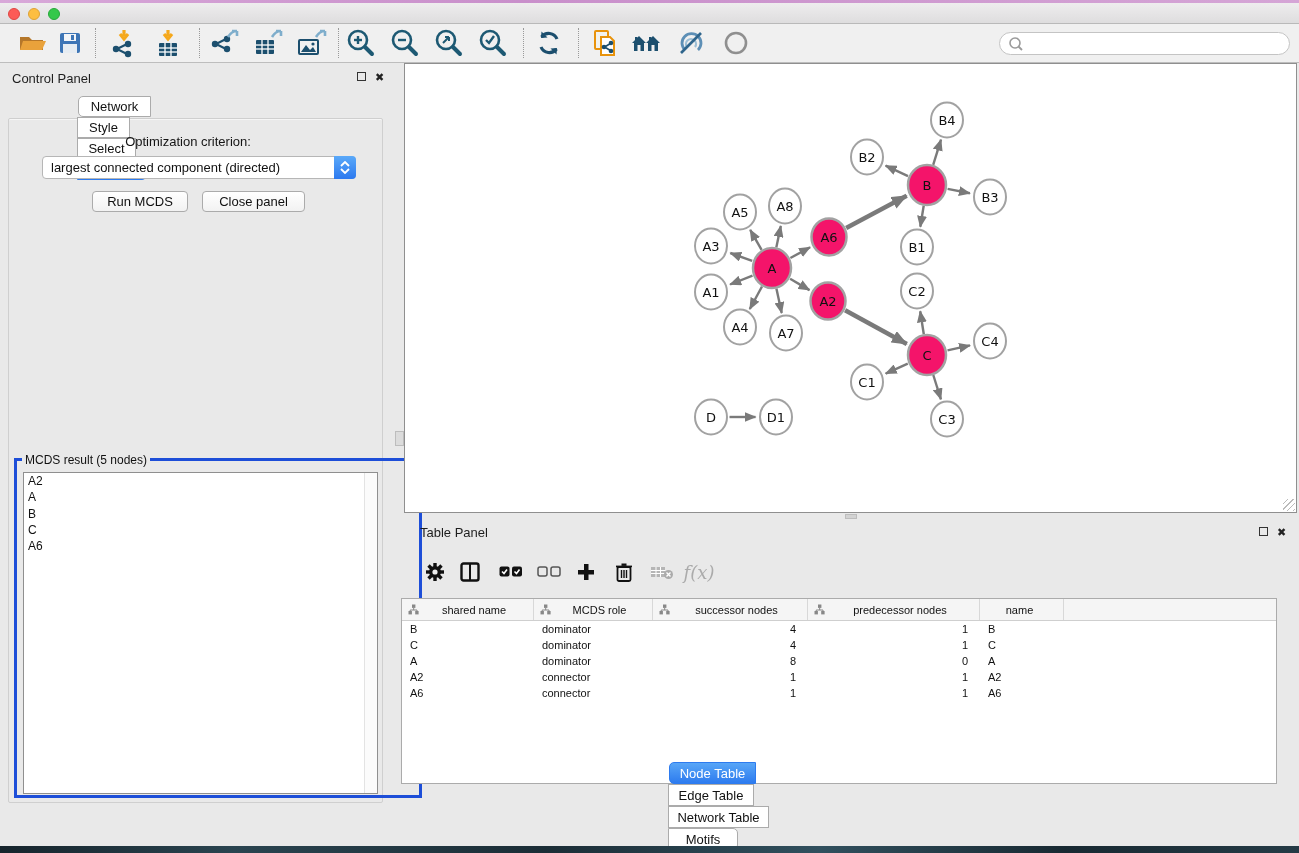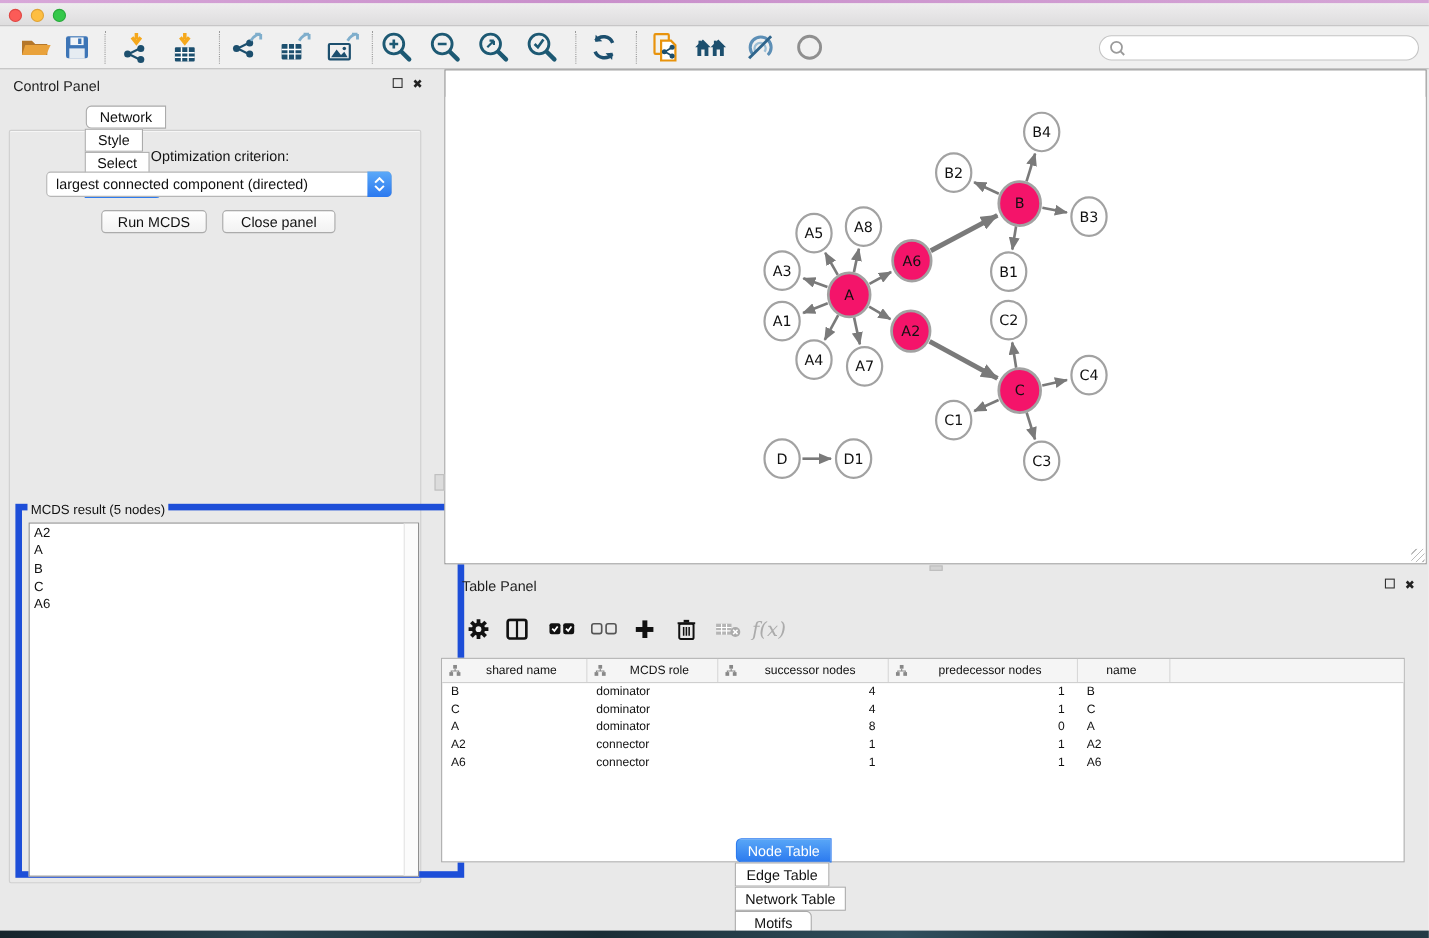--- a/index.html
+++ b/index.html
@@ -40,34 +40,34 @@
   .float-sq { width:9px; height:9px; border:1.5px solid #333; display:inline-block; }
   .cp-content { left:8px; top:118px; width:375px; height:685px; background:#E9E9E9;
     border:1px solid #CFCFCF; border-radius:2px; box-shadow:inset 0 1px 0 #F6F6F6; }
   .tabs-row { display:flex;flex-direction:column; }
   .tab { height:21px; background:#FFF; border:1px solid #ABABAB; margin-left:-1px;
     font-size:13px; color:#111; display:flex; align-items:center; justify-content:center; }
   .tab:first-child { border-radius:5px 0 0 5px; margin-left:0; }
   .tab:last-child { border-radius:0 5px 5px 0; }
   .tab.active { background:linear-gradient(#58A6F7,#2D7BEF); border-color:#2D7BEF; color:#FFF; }
   .cp-tabs { left:78px; top:96px; }
-  .opt-label { left:13px; top:134px; width:374px; text-align:center; font-size:13px; color:#141414; }
+  .opt-label { left:1px; top:134px; width:374px; text-align:center; font-size:13px; color:#141414; }
   .dropdown { left:42px; top:156px; width:314px; height:23px; background:#FFF;
     border:1px solid #B6B6B6; border-radius:4px; display:flex; align-items:center; }
   .dropdown .val { flex:1; font-size:13px; color:#111; padding-left:8px; white-space:nowrap; overflow:hidden; }
   .stepper { width:22px; height:23px; margin:-1px -1px 0 0; border-radius:0 4px 4px 0;
     background:linear-gradient(#5AA9F9,#2C79EF); display:flex; flex-direction:column;
     align-items:center; justify-content:center; gap:1px; }
   .stepper svg { display:block; }
   .btn { height:21px; background:linear-gradient(#FFFFFF,#F2F2F2); border:1px solid #ABABAB;
     border-radius:4px; font-size:13px; color:#111; display:flex; align-items:center;
     justify-content:center; }
   .run-btn { left:92px; top:191px; width:96px; }
   .closep-btn { left:202px; top:191px; width:103px; }
-  .fieldset { left:14px; top:458px; width:408px; height:340px; border:6px solid #1d4ed8; }
+  .fieldset { left:14px; top:458px; width:408px; height:340px; border:3px solid #1d4ed8; }
   .fieldset .legend { position:absolute; top:-8px; left:5px; background:#E9E9E9;
     padding:0 3px; font-size:12px; color:#111; }
   .listbox { position:absolute; left:6px; top:11px; width:355px; height:322px; background:#FFF;
     border:1px solid #8F8F8F; }
   .listbox .scroll { position:absolute; right:0; top:0; width:13px; height:100%;
     background:#FBFBFB; border-left:1px solid #E3E3E3; }
   .list-item { font-size:12px; color:#111; padding-left:4px; line-height:16.3px; }
 
   
   .net-frame { left:404px; top:63px; width:893px; height:450px; background:#FFF;

